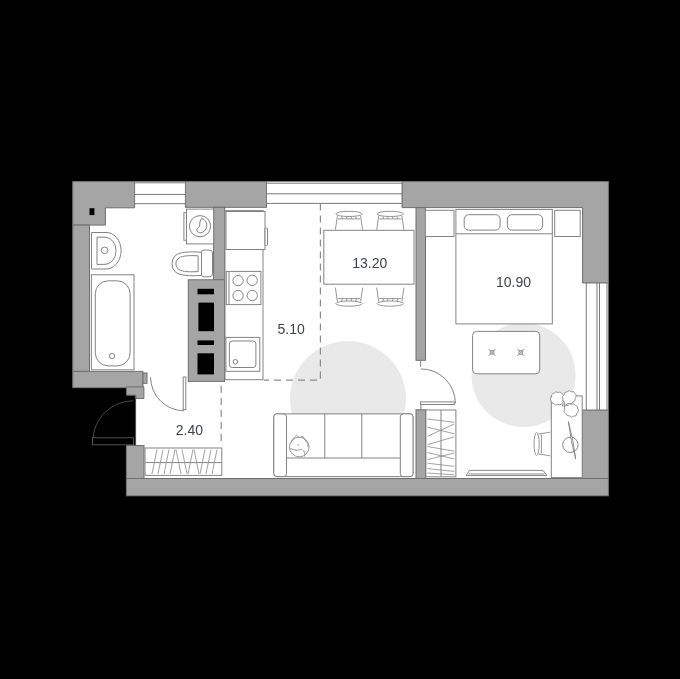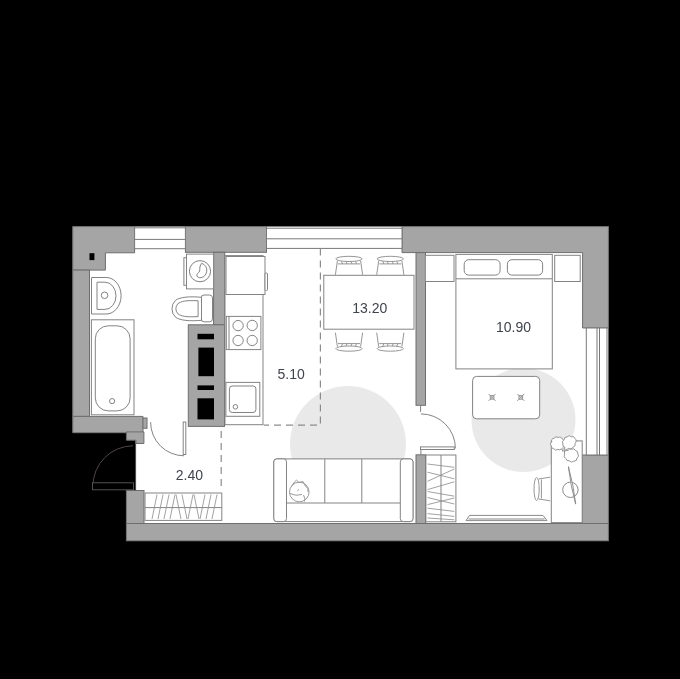--- a/index.html
+++ b/index.html
@@ -1,16 +1,16 @@
 <!DOCTYPE html>
 <html><head>
 <meta charset="utf-8">
 <style>
 html,body{margin:0;padding:0;background:#000;}
-#stage{position:relative;width:680px;height:589px;background:#000;overflow:hidden;margin-top:45px;}
+#stage{position:relative;width:680px;height:589px;background:#000;overflow:hidden;}
 svg{position:absolute;left:0;top:0;}
 text{font-family:"Liberation Sans",sans-serif;fill:#3f434a;font-size:14px;}
 </style>
 </head>
 <body>
 <div id="stage">
 <svg width="680" height="679" viewBox="0 0 680 679">
 
 <rect x="0" y="0" width="680" height="679" fill="#000000"></rect>
 

